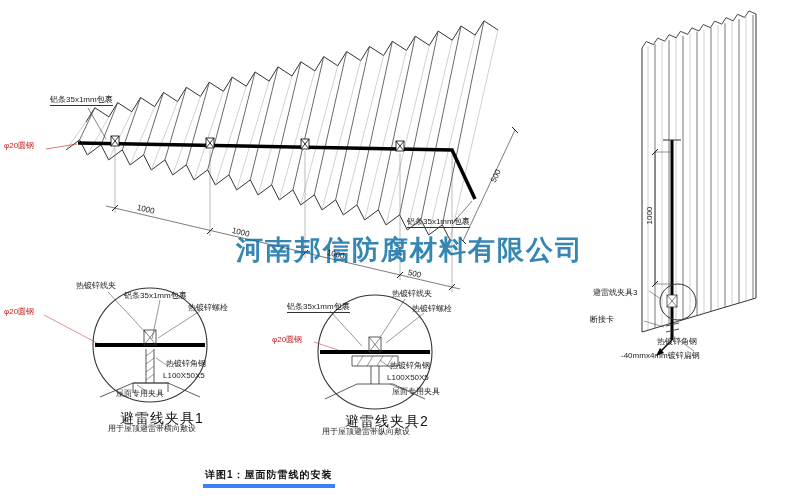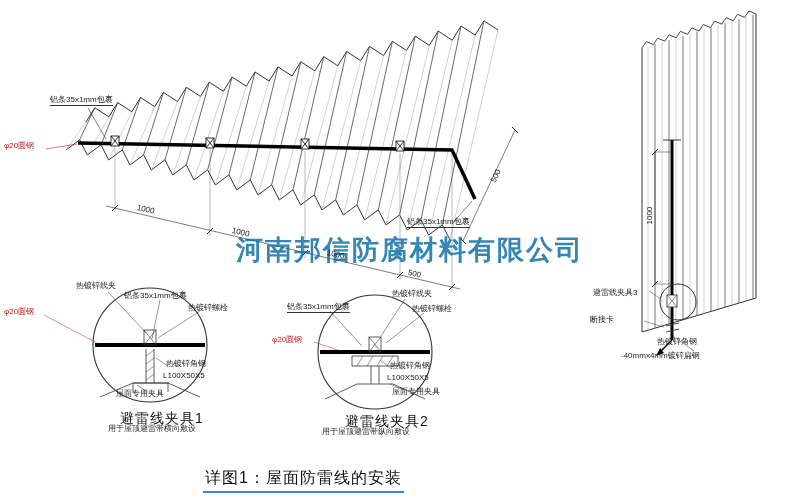--- a/index.html
+++ b/index.html
@@ -4,22 +4,22 @@
 <style>
   *{margin:0;padding:0;box-sizing:border-box}
   html,body{background:#ffffff}
   .sheet{position:relative;width:800px;height:502px;background:#fff;overflow:hidden;
          font-family:"Liberation Sans",sans-serif;color:#222}
   svg.lines{position:absolute;left:0;top:0;width:800px;height:502px}
   .lbl{position:absolute;font-size:8px;line-height:1.15;color:#1c1c1c;white-space:nowrap}
   .lbl.red{color:#c22222}
   .lbl.ul{border-bottom:1px solid #333;padding-bottom:1px}
   .ttl{position:absolute;font-size:14px;letter-spacing:1px;color:#111;white-space:nowrap}
-  .cap{position:absolute;font-size:16px;font-weight:400;letter-spacing:1px;color:#111;
-       border-bottom:2px solid #3b82f6;padding:0 2px 2px;white-space:nowrap}
+  .cap{position:absolute;font-size:10px;font-weight:700;letter-spacing:1px;color:#111;
+       border-bottom:4px solid #3b82f6;padding:0 2px 2px;white-space:nowrap}
   .wm{position:absolute;left:236px;top:232px;font-size:27px;letter-spacing:2px;
       color:#0369a1;opacity:.8;font-weight:600;font-family:"DejaVu Serif",serif;white-space:nowrap}
   .rot13{transform:rotate(13.2deg);transform-origin:left top}
   .rotm65{transform:rotate(-65deg);transform-origin:left top}
   .rotm90{transform:rotate(-90deg);transform-origin:center center}
 </style>
 </head>
 <body>
 
 <div class="sheet">

